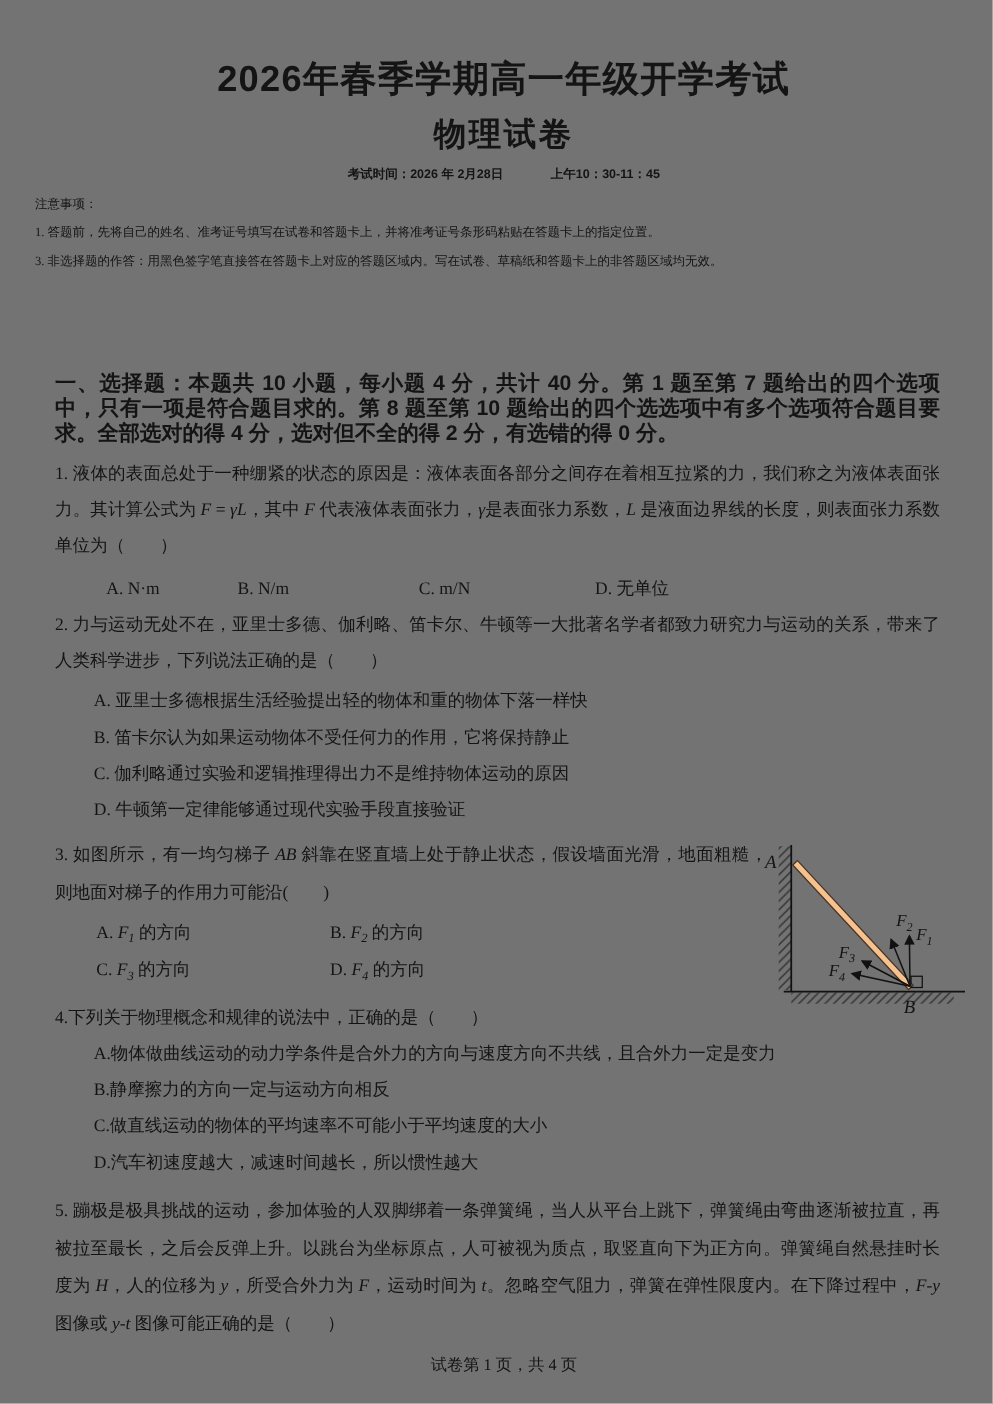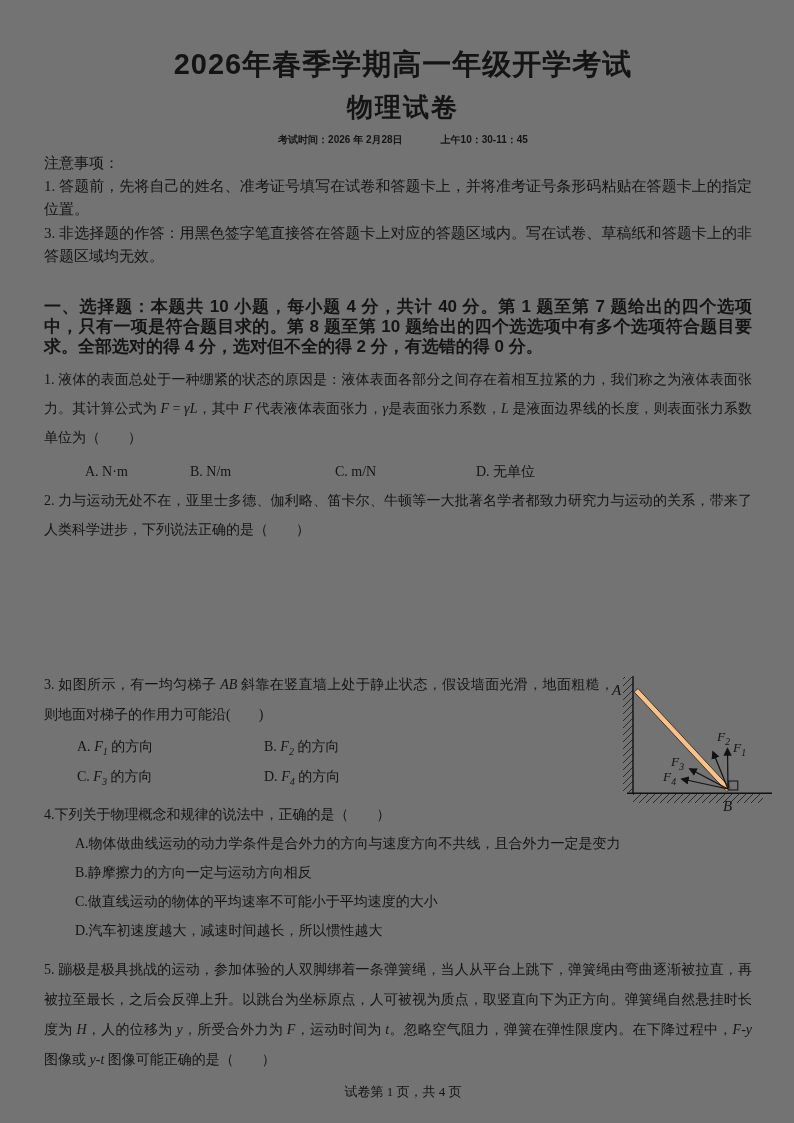--- a/index.html
+++ b/index.html
@@ -20,22 +20,22 @@
     font-family:"Liberation Sans","DejaVu Sans",sans-serif;
     font-weight:bold;font-size:26px;line-height:30px;letter-spacing:2px;
   }
   .time-row{
     left:0;right:0;top:131px;text-align:center;
     font-family:Liberation Sans, sans-serif;
     font-weight:bold;font-size:10px;line-height:18px;
   }
   .time-row .session{margin-left:38px;}
   .notice{
-    left:44px;width:708px;top:152px;
-    font-size:15px;line-height:23.2px;text-align:justify;
+    left:28px;width:708px;top:152px;
+    font-size:10px;line-height:23.2px;text-align:justify;
   }
   .sec-heading{
     left:44px;width:708px;top:297px;
     font-family:"Liberation Sans","DejaVu Sans",sans-serif;
     font-weight:bold;font-size:17px;line-height:19.8px;text-align:justify;
   }
   .q{position:absolute;left:44px;width:708px;font-size:14px;text-align:justify;}
   #q1{top:365px;line-height:29px;}
   .q1-opts{position:relative;height:29px;margin-top:5px;}
   .q1-opts span{position:absolute;top:0;white-space:nowrap;}
@@ -91,20 +91,26 @@
     <div class="q1-opts">
       <span class="o1">A. N·m</span>
       <span class="o2">B. N/m</span>
       <span class="o3">C. m/N</span>
       <span class="o4">D. 无单位</span>
     </div>
   </div>
 
   <div class="q" id="q2">
     <div>2. 力与运动无处不在，亚里士多德、伽利略、笛卡尔、牛顿等一大批著名学者都致力研究力与运动的关系，带来了人类科学进步，下列说法正确的是（　　）</div>
+    <div class="opts">
+      <div class="optline">A. 亚里士多德根据生活经验提出轻的物体和重的物体下落一样快</div>
+      <div class="optline">B. 笛卡尔认为如果运动物体不受任何力的作用，它将保持静止</div>
+      <div class="optline">C. 伽利略通过实验和逻辑推理得出力不是维持物体运动的原因</div>
+      <div class="optline">D. 牛顿第一定律能够通过现代实验手段直接验证</div>
+    </div>
   </div>
 
   <div class="q" id="q3">
     <div><span>3. 如图所示，有一均匀梯子 </span><span class="s-i">AB</span><span> 斜靠在竖直墙上处于静止状态，假设墙面光滑，地面粗糙，则地面对梯子的作用力可能沿(　　)</span></div>
     <div class="q3-opts">
       <div class="q3row">
         <span class="c1"><span>A. </span><span class="s-i">F</span><span class="s-sub">1</span><span> 的方向</span></span>
         <span class="c2"><span>B. </span><span class="s-i">F</span><span class="s-sub">2</span><span> 的方向</span></span>
       </div>
       <div class="q3row">

